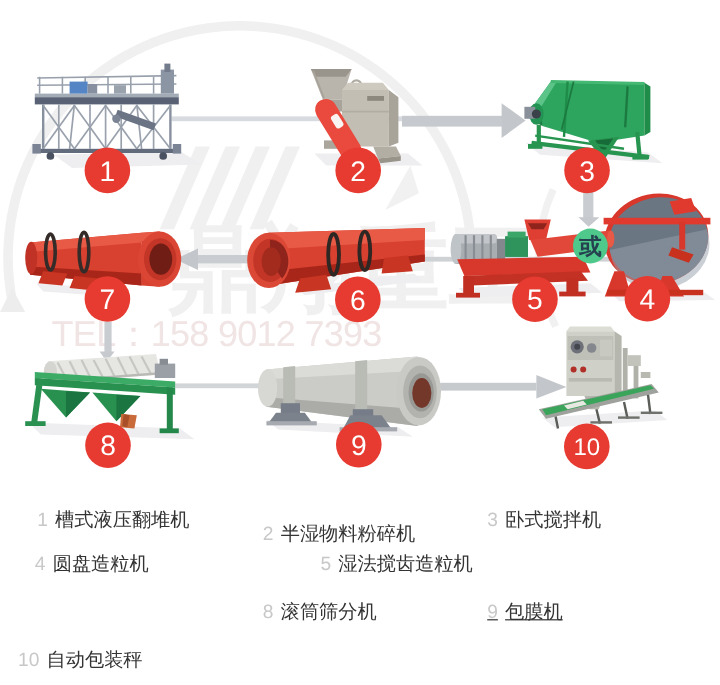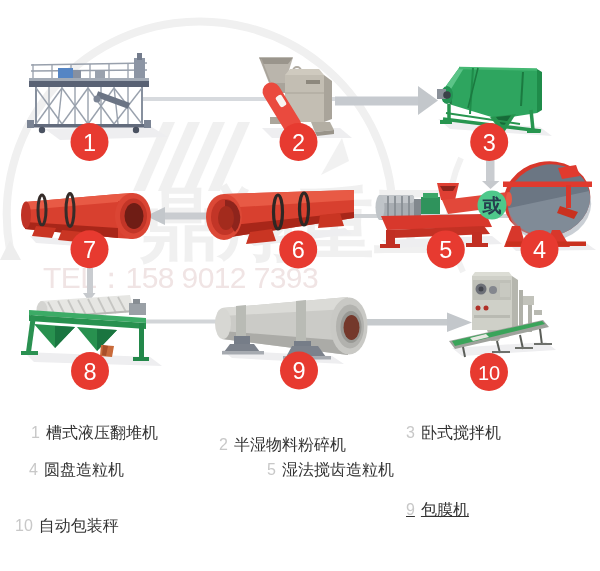--- a/index.html
+++ b/index.html
@@ -328,15 +328,16 @@
         <text x="299" y="379">9</text>
   <circle cx="489" cy="372" r="19" fill="#e73a30"></circle>
         <text x="489" y="379.5" font-size="20">10</text>
 </g>
 </svg>
 <div class="lg" style="left:31px;top:423px;"><b>1</b>槽式液压翻堆机</div>
 <div class="lg" style="left:219px;top:435px;"><b>2</b>半湿物料粉碎机</div>
 <div class="lg" style="left:406px;top:423px;"><b>3</b>卧式搅拌机</div>
 <div class="lg" style="left:29px;top:460px;"><b>4</b>圆盘造粒机</div>
 <div class="lg" style="left:219px;top:460px;margin-left:48px;"><b>5</b>湿法搅齿造粒机</div>
+<div class="lg" style="left:219px;top:500px;"><b>8</b>滚筒筛分机</div>
 <div class="lg" style="left:406px;top:500px;text-decoration:underline;"><b>9</b>包膜机</div>
-<div class="lg" style="left:15px;top:516px;"><b>10</b>自动包装秤</div>
+<div class="lg" style="left:15px;top:540px;"><b>10</b>自动包装秤</div>
 </div>
 
 </body></html>

